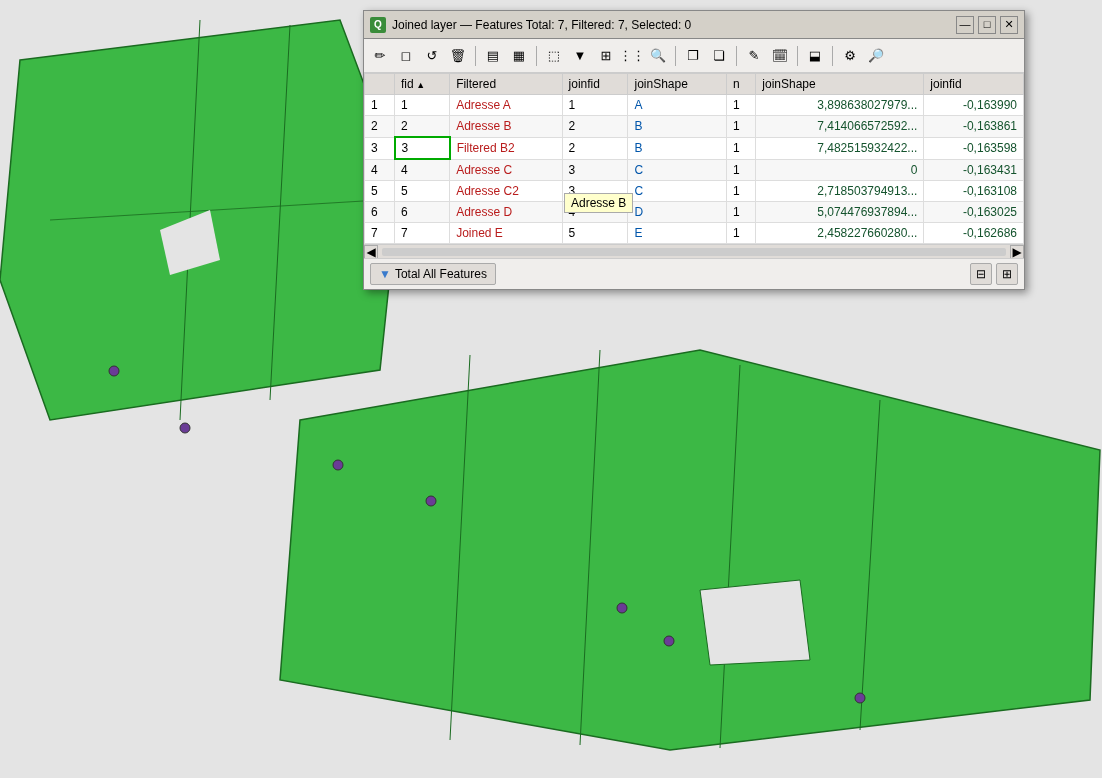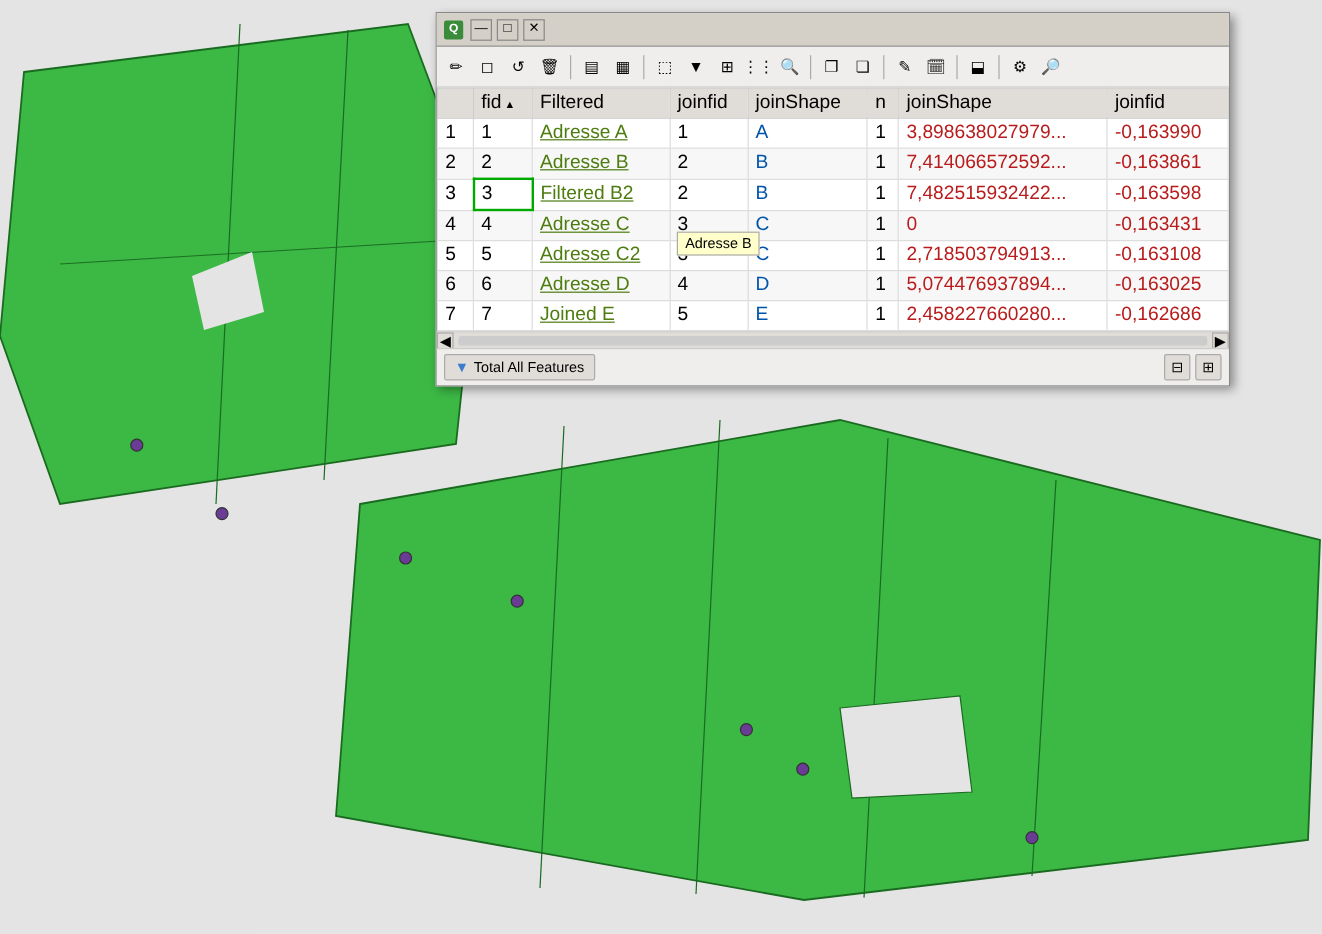--- a/index.html
+++ b/index.html
@@ -113,21 +113,21 @@
 
     
     .table-container {
       overflow: auto;
       flex: 1;
     }
 
     table {
       border-collapse: collapse;
       width: 100%;
-      font-size: 16px;
+      font-size: 12px;
     }
 
     thead th {
       background: #e0dcd8;
       border: 1px solid #ccc;
       padding: 3px 6px;
       text-align: left;
       position: sticky;
       top: 0;
       z-index: 2;
@@ -138,23 +138,23 @@
 
     tbody tr { background: #fff; }
     tbody tr:nth-child(even) { background: #f7f7f7; }
 
     tbody td {
       border: 1px solid #ddd;
       padding: 3px 6px;
       white-space: nowrap;
     }
     .cell-num { color: #000; }
-    .cell-str { color: #4d7c0f; text-decoration: underline; }
+    .cell-str { color: #b91c1c; }
     .cell-val { color: #0055aa; }
-    .cell-orange { color: #b91c1c; }
+    .cell-orange { color: #14532d; text-align: right; }
 
     
     .active-cell {
       border: 2px solid #00aa00 !important;
       background: transparent;
     }
 
     
     .tooltip {
       position: absolute;
@@ -253,20 +253,21 @@
     <circle cx="622" cy="608" r="5" fill="#6a3c96" stroke="#333" stroke-width="1"></circle>
     <circle cx="669" cy="641" r="5" fill="#6a3c96" stroke="#333" stroke-width="1"></circle>
     <circle cx="860" cy="698" r="5" fill="#6a3c96" stroke="#333" stroke-width="1"></circle>
   </svg>
 </div>
 
 <div class="dialog">
 
   <div class="title-bar">
     <div class="title-bar-icon">Q</div>
+    <span class="title-bar-text">Joined layer — Features Total: 7, Filtered: 7, Selected: 0</span>
     <div class="title-bar-controls">
       <button class="title-btn">—</button>
       <button class="title-btn">□</button>
       <button class="title-btn">✕</button>
     </div>
   </div>
 
   <div class="toolbar">
     <button class="tb-btn" title="Edit">✏</button>
     <button class="tb-btn" title="Select">◻</button>

